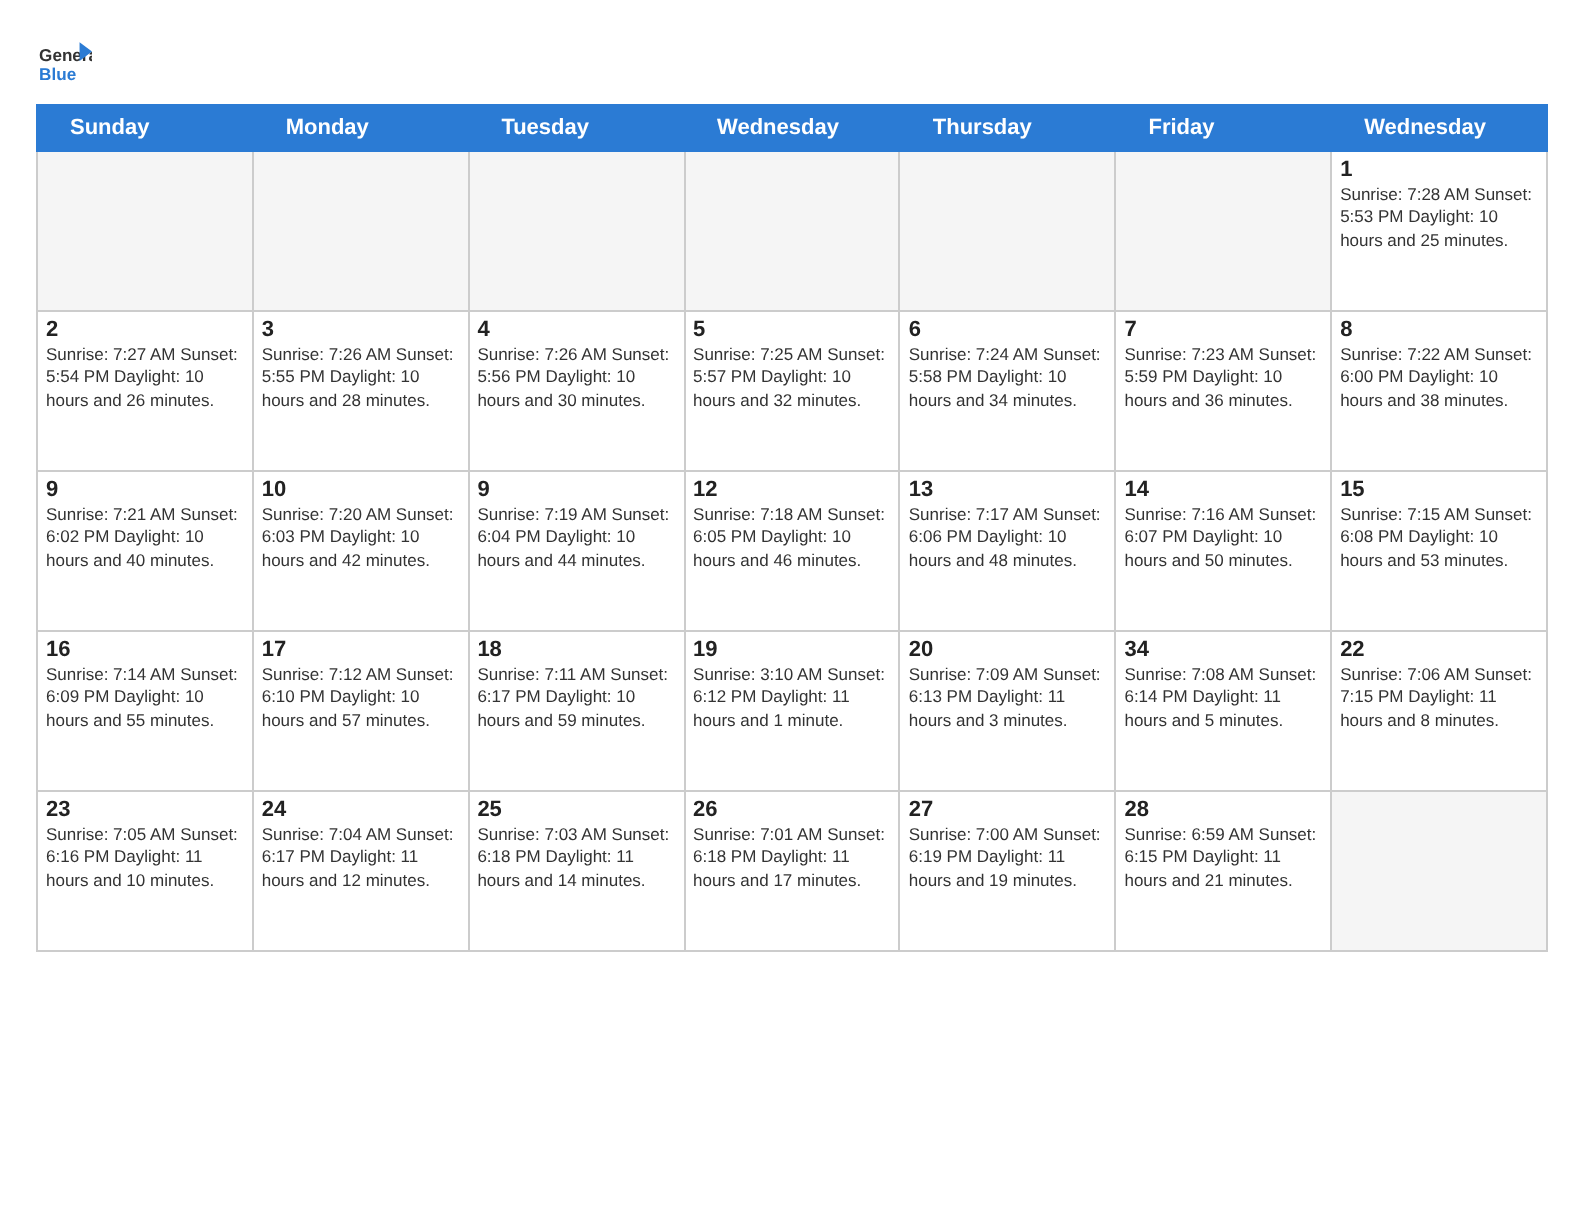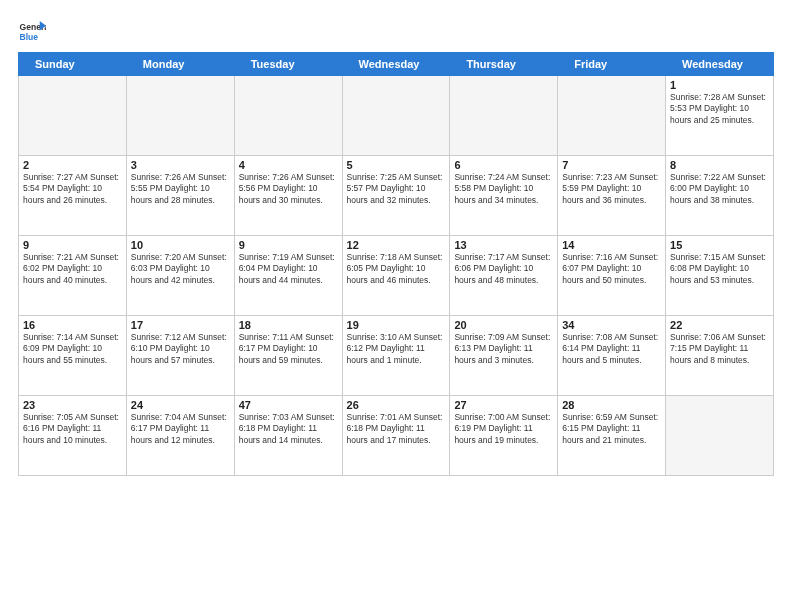--- a/index.html
+++ b/index.html
@@ -271,21 +271,21 @@
 Sunset: 6:16 PM
 Daylight: 11 hours and 10 minutes.</div>
           </td>
           <td>
             <span class="day-number">24</span>
             <div class="day-info">Sunrise: 7:04 AM
 Sunset: 6:17 PM
 Daylight: 11 hours and 12 minutes.</div>
           </td>
           <td>
-            <span class="day-number">47</span>
+            <span class="day-number">25</span>
             <div class="day-info">Sunrise: 7:03 AM
 Sunset: 6:18 PM
 Daylight: 11 hours and 14 minutes.</div>
           </td>
           <td>
             <span class="day-number">26</span>
             <div class="day-info">Sunrise: 7:01 AM
 Sunset: 6:18 PM
 Daylight: 11 hours and 17 minutes.</div>
           </td>

